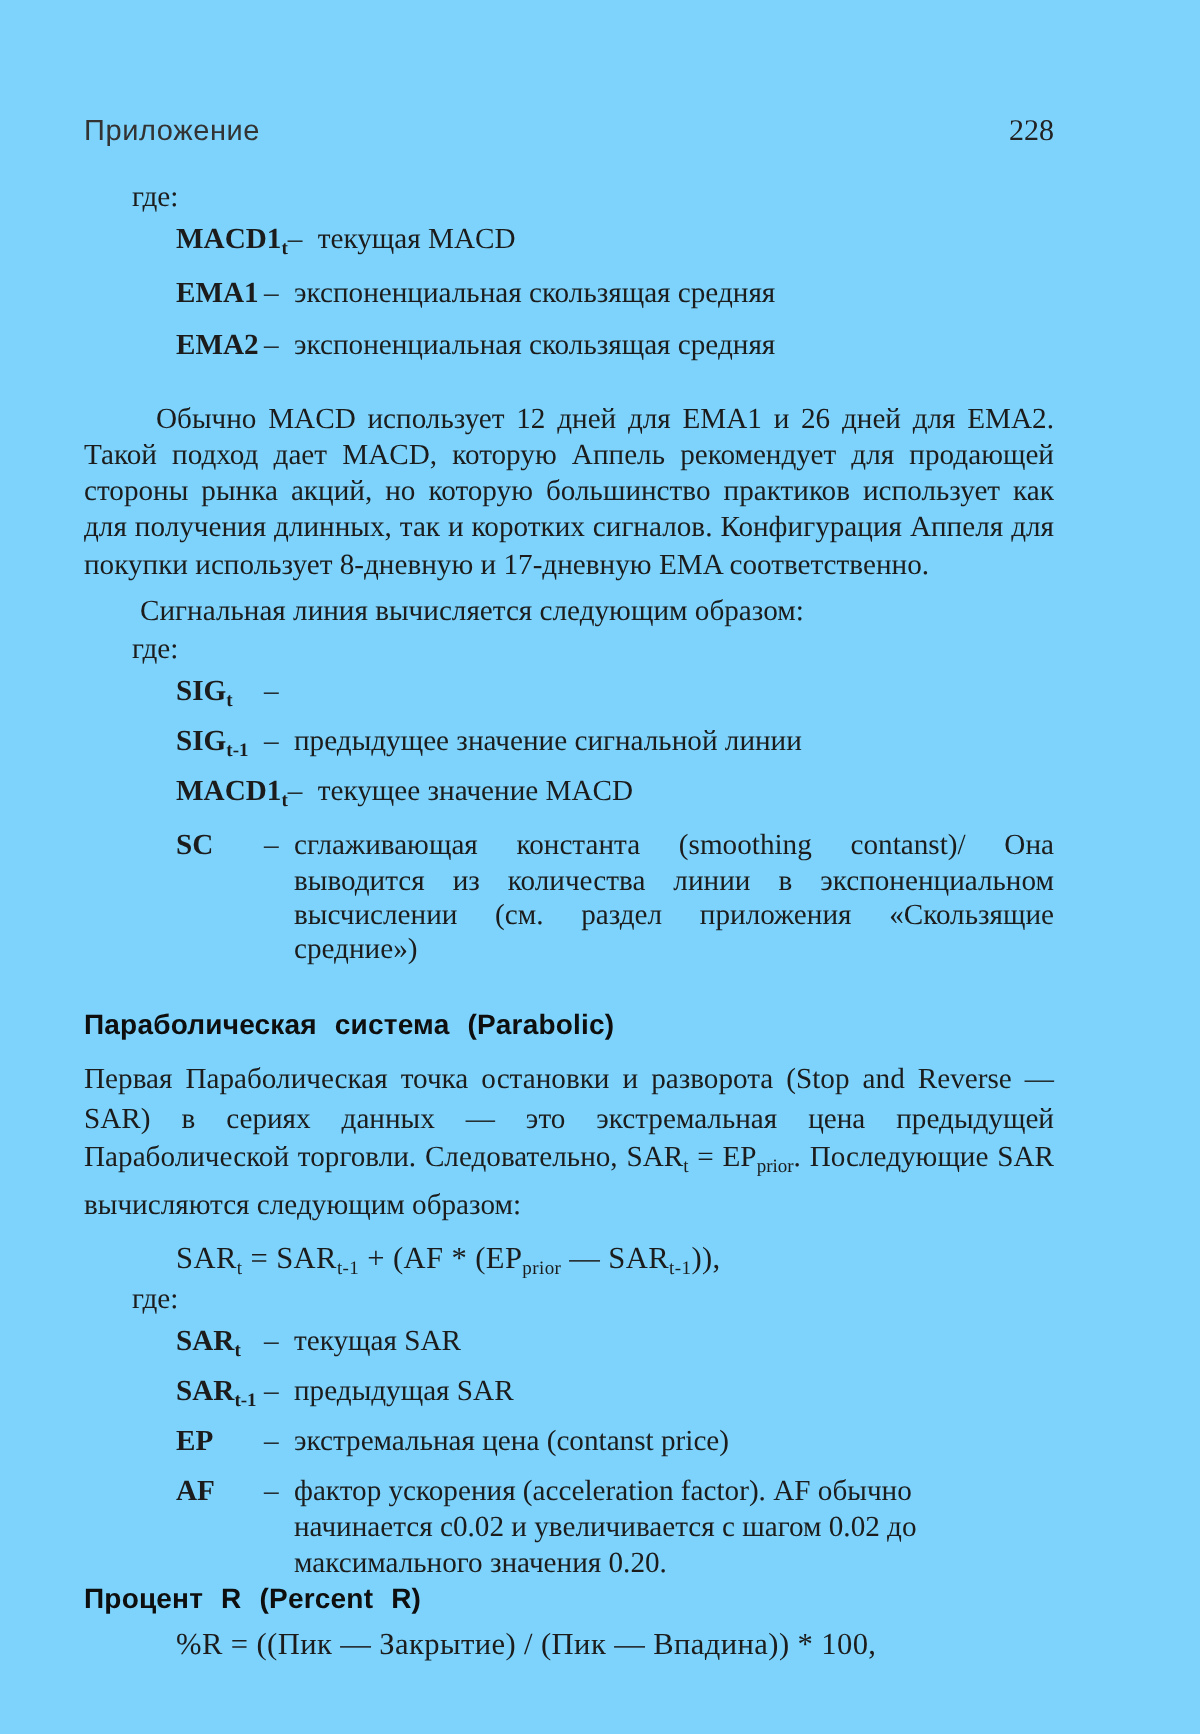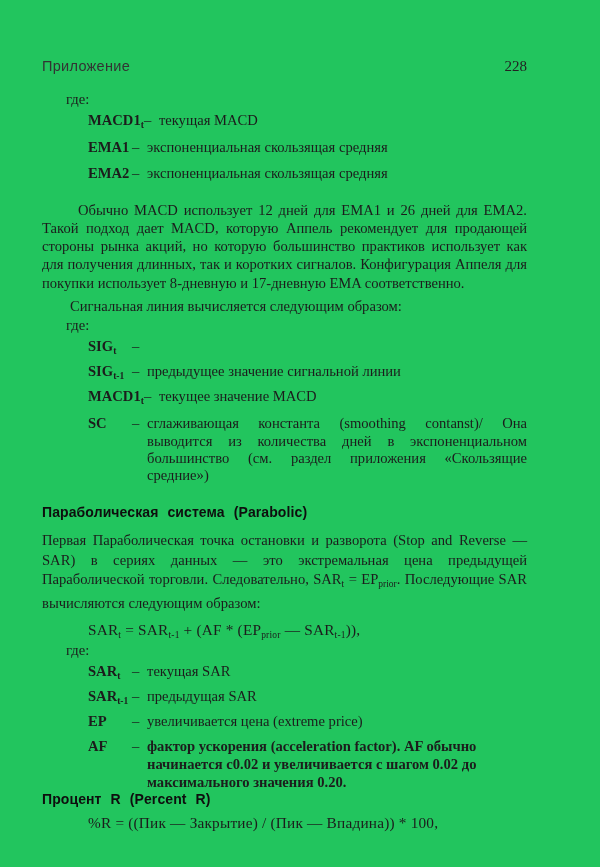--- a/index.html
+++ b/index.html
@@ -1,21 +1,21 @@
 <!DOCTYPE html>
 <html><head>
 <meta charset="utf-8">
 <style>
   * { box-sizing: border-box; }
   html, body { margin: 0; padding: 0; background: #ffffff; }
   .page {
     position: relative;
     width: 600px;
     height: 867px;
-    background: #22c55e;
+    background: #7dd3fc;
     font-family: "Liberation Serif", "DejaVu Serif", serif;
     color: #1c1c1c;
     overflow: hidden;
   }
   .inner {
     position: absolute;
     left: 42px;
     top: 58px;
     width: 485px;
   }
@@ -45,21 +45,21 @@
     font-size: 14.6px;
     line-height: 20px;
   }
   .def-list.first .def-row { line-height: 21.5px; }
   .def-row .term { min-width: 44px; white-space: nowrap; font-weight: bold; }
   .def-row .dash { min-width: 15px; }
   .def-row .desc { flex: 1; line-height: 18px; padding-top: 1px; }
   .def-row.sc { margin-top: 2px; }
   .def-row.sc .desc { line-height: 17.3px; text-align: justify; }
   .def-row.gap { margin-top: 0; }
-  .def-row.af .desc { line-height: 18px; font-weight: bold; }
+  .def-row.af .desc { line-height: 18px; }
 
   .sub { font-size: 9.5px; vertical-align: -3px; }
 
   .para {
     margin: 11px 0 0 0;
     font-size: 14.6px;
     line-height: 18.3px;
     text-align: justify;
   }
   .para.indent { text-indent: 36px; }
@@ -134,21 +134,21 @@
         <span class="desc">предыдущее значение сигнальной линии</span>
       </div>
       <div class="def-row">
         <span class="term"><span>MACD1</span><span class="sub">t</span></span>
         <span class="dash">–</span>
         <span class="desc">текущее значение MACD</span>
       </div>
       <div class="def-row sc">
         <span class="term"><span>SC</span><span class="sub"></span></span>
         <span class="dash">–</span>
-        <span class="desc">сглаживающая константа (smoothing contanst)/ Она выводится из количества дней в экспоненциальном большинство (см. раздел приложения «Скользящие средние»)</span>
+        <span class="desc">сглаживающая константа (smoothing contanst)/ Она выводится из количества линии в экспоненциальном высчислении (см. раздел приложения «Скользящие средние»)</span>
       </div>
     </div>
 
     <h2 class="heading">Параболическая система (Parabolic)</h2>
 
     <p class="para no-indent"><span>Первая Параболическая точка остановки и разворота (Stop and Reverse — SAR) в сериях данных — это экстремальная цена предыдущей Параболической торговли. Следовательно, SAR</span><span class="sub">t</span><span> = EP</span><span class="sub">prior</span><span>. Последующие SAR вычисляются следующим образом:</span></p>
 
     <div class="formula"><span>SAR</span><span class="sub">t</span><span> = SAR</span><span class="sub">t-1</span><span> + (AF * (EP</span><span class="sub">prior</span><span> — SAR</span><span class="sub">t-1</span><span>)),</span></div>
 
     <div class="where tight">где:</div>
@@ -160,21 +160,21 @@
         <span class="desc">текущая SAR</span>
       </div>
       <div class="def-row">
         <span class="term"><span>SAR</span><span class="sub">t-1</span></span>
         <span class="dash">–</span>
         <span class="desc">предыдущая SAR</span>
       </div>
       <div class="def-row">
         <span class="term"><span>EP</span><span class="sub"></span></span>
         <span class="dash">–</span>
-        <span class="desc">увеличивается цена (extreme price)</span>
+        <span class="desc">экстремальная цена (contanst price)</span>
       </div>
       <div class="def-row gap af">
         <span class="term"><span>AF</span><span class="sub"></span></span>
         <span class="dash">–</span>
         <span class="desc">фактор ускорения (acceleration factor). AF обычно начинается с0.02 и увеличивается с шагом 0.02 до максимального значения 0.20.</span>
       </div>
     </div>
 
     <h2 class="heading second">Процент R (Percent R)</h2>
 

